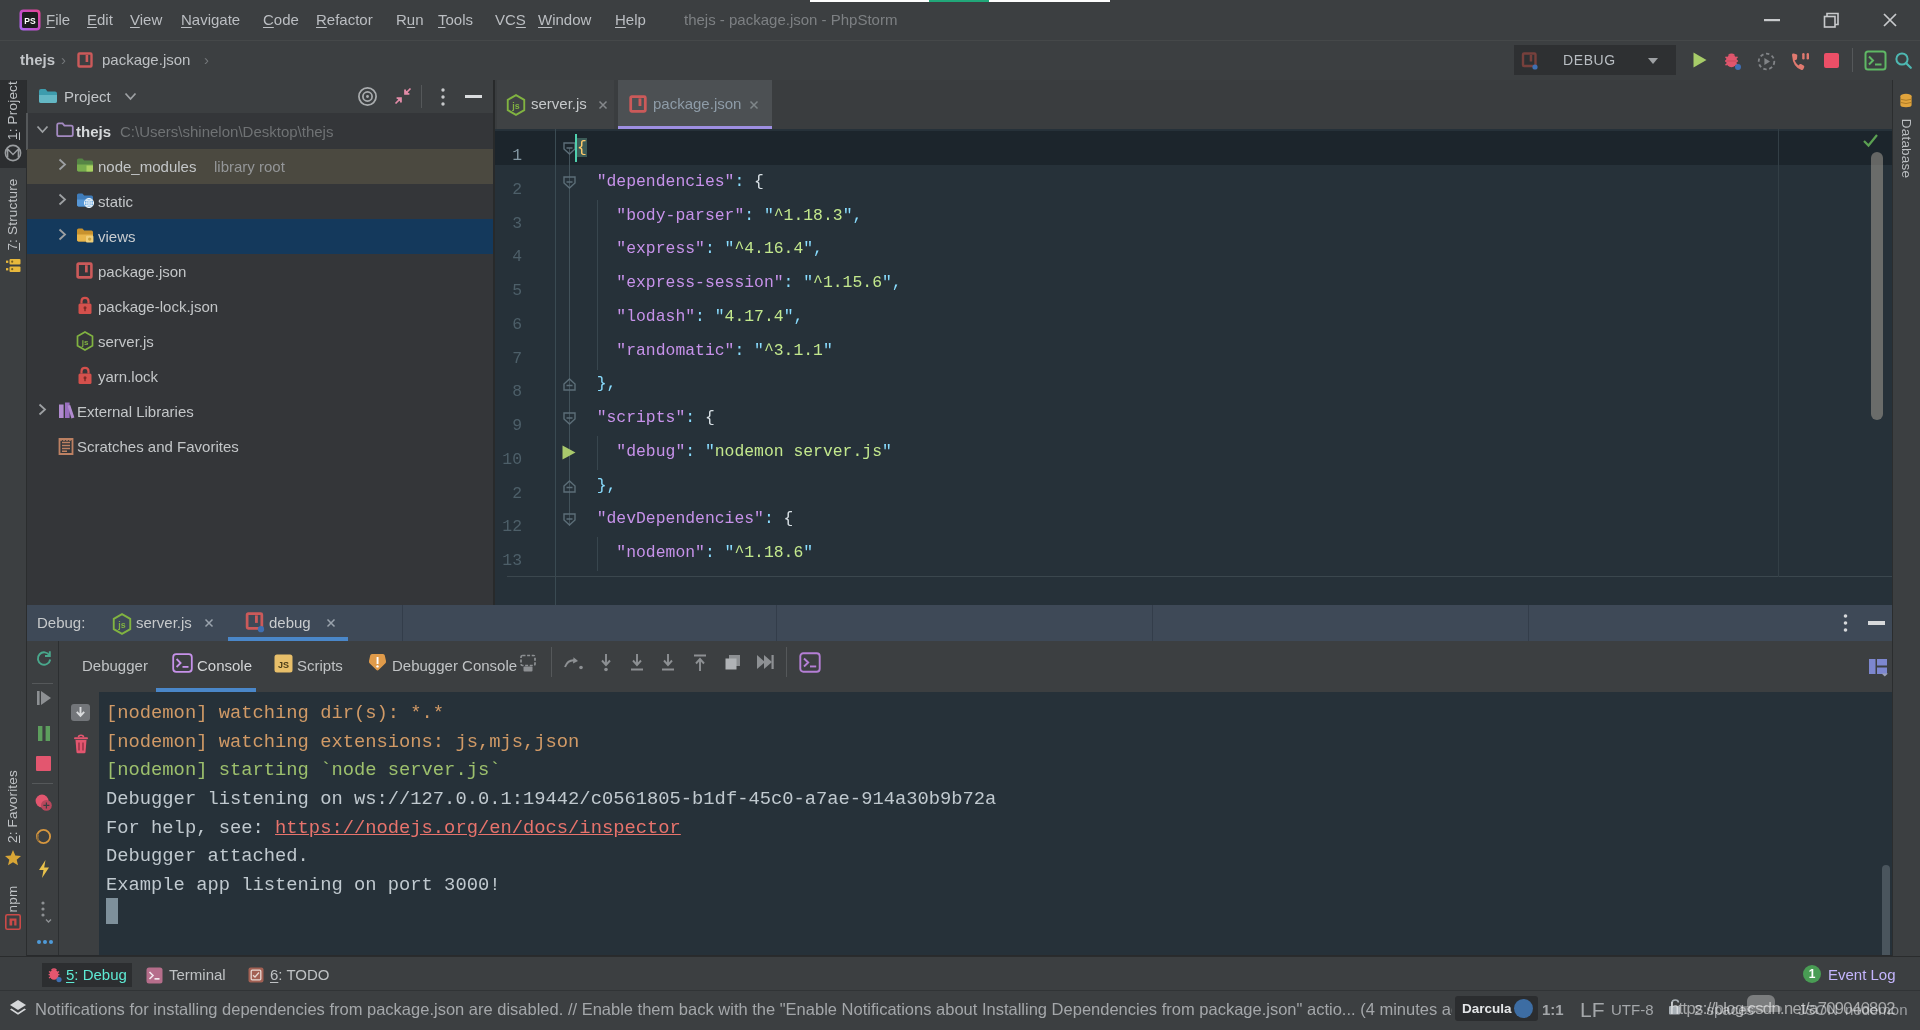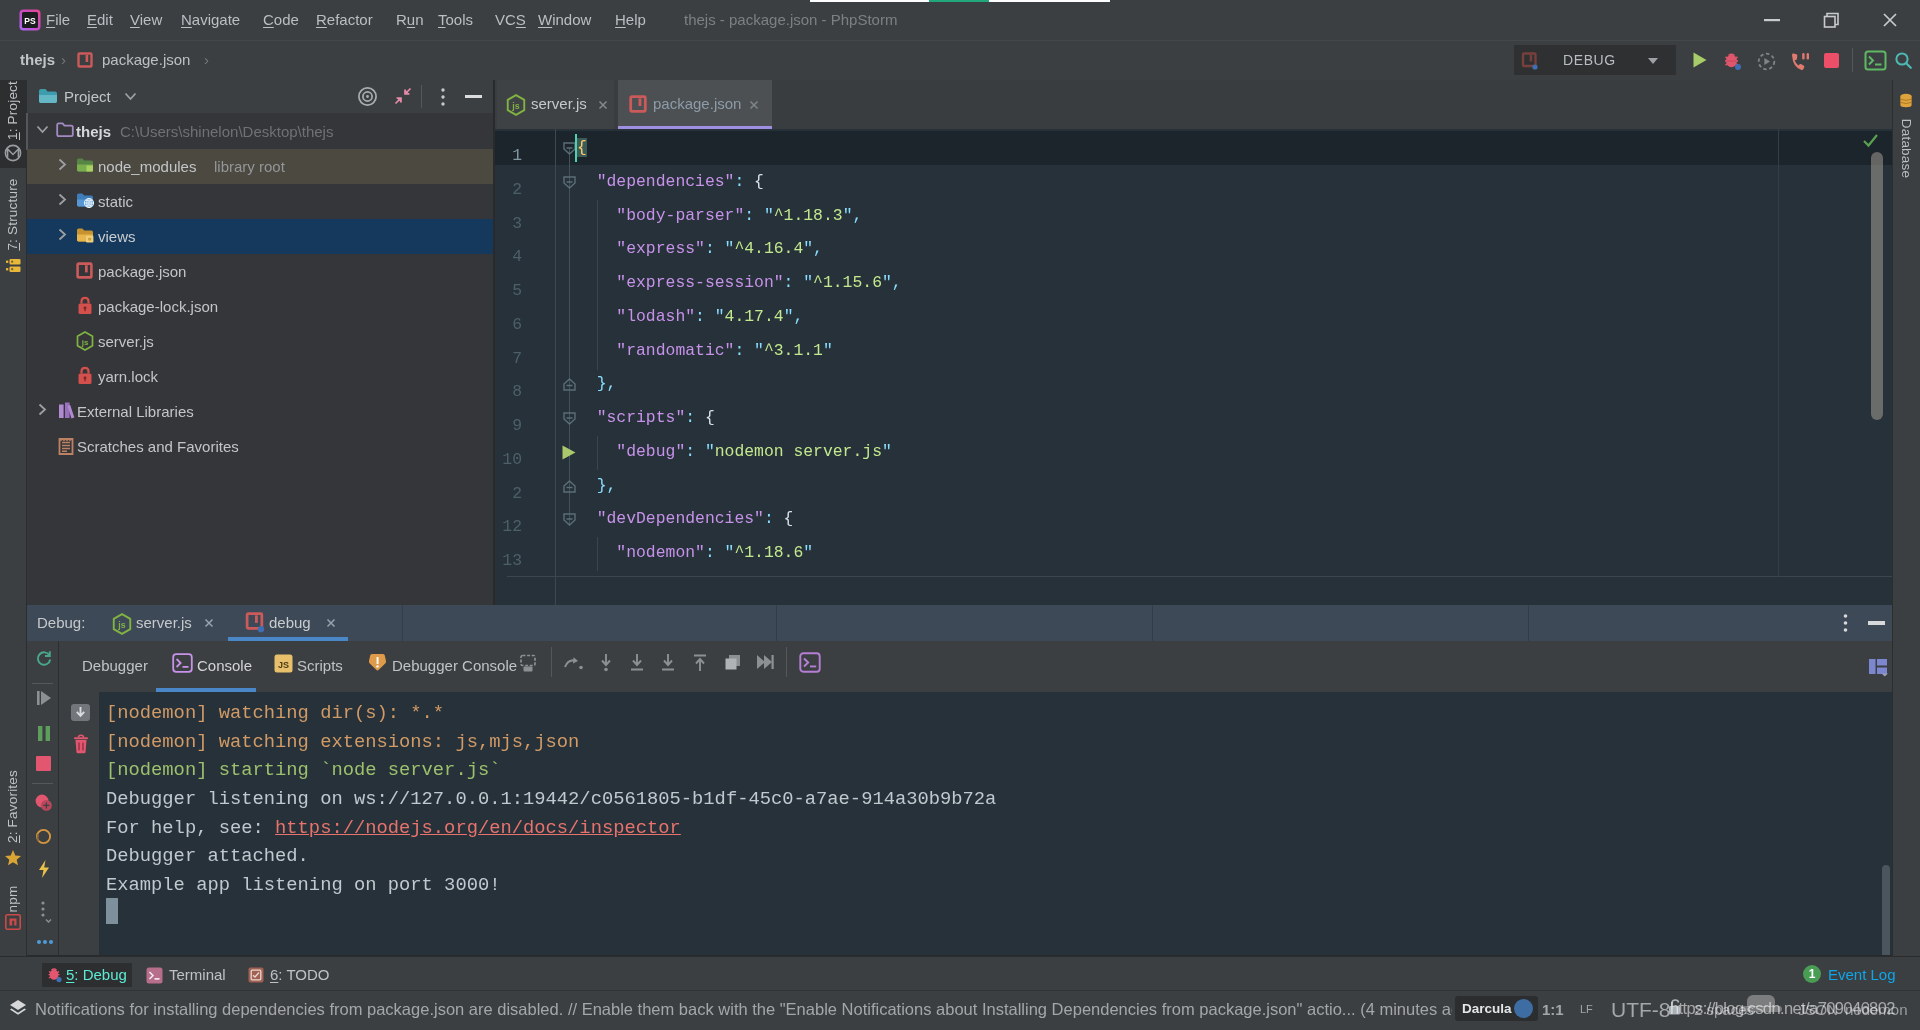--- a/index.html
+++ b/index.html
@@ -553,33 +553,33 @@
   <rect x="0.5" y="0.5" width="15" height="15" rx="2" fill="#a26053"></rect>
   <rect x="3.2" y="3.2" width="9.6" height="9.6" rx="1" fill="none" stroke="#e7d7d2" stroke-width="1.3"></rect>
   <path d="M5 8.2 L7 10 L11 5.5" fill="none" stroke="#e7d7d2" stroke-width="1.3"></path>
 </svg>
 <div class="a" style="left:270px;top:963px;height:24px;line-height:24px;font-size:15px;color:#bfc2c4;"><u>6</u>: TODO</div>
 
 <svg class="a" style="left:1802px;top:964px;" width="20" height="20" viewBox="0 0 20 20">
   <circle cx="10" cy="10" r="9" fill="#499c54"></circle>
   <text x="10" y="14.4" font-size="12" font-weight="bold" fill="#fff" text-anchor="middle" font-family="Liberation Sans">1</text>
 </svg>
-<div class="a" style="left:1828px;top:963px;height:24px;line-height:24px;font-size:15px;color:#0ea5e9;">Event Log</div>
+<div class="a" style="left:1828px;top:963px;height:24px;line-height:24px;font-size:15px;color:#c4b5fd;">Event Log</div>
 
 <svg class="a" style="left:8px;top:998px;" width="20" height="20" viewBox="0 0 20 20">
   <path d="M10 2 L18 7 L10 12 L2 7 Z" fill="#d5d7d9"></path>
   <path d="M3.5 10.5 L10 14.8 L16.5 10.5 L18 11.5 L10 16.8 L2 11.5 Z" fill="#d5d7d9"></path>
 </svg>
 <div class="a" style="left:35px;top:990px;width:1417px;height:40px;line-height:39px;font-size:16.5px;color:#a4a7aa;white-space:nowrap;overflow:hidden;">Notifications for installing dependencies from package.json are disabled. // Enable them back with the "Enable Notifications about Installing Dependencies from package.json" actio... (4 minutes ag</div>
 <div class="a" style="left:1455px;top:996px;width:83px;height:25px;background:#2b2d2f;border-radius:3px;"></div>
 <div class="a" style="left:1462px;top:996px;height:25px;line-height:25px;font-size:13.5px;font-weight:bold;color:#e3e5e7;">Darcula</div>
 <div class="a" style="left:1514px;top:999px;width:19px;height:19px;background:#3d6da3;border-radius:50%;"></div>
 <div class="a" style="left:1542px;top:990px;height:39px;line-height:39px;font-size:15px;color:#a4a7aa;font-weight:bold;">1:1</div>
-<div class="a" style="left:1580px;top:990px;height:39px;line-height:39px;font-size:11px;color:#a4a7aa;">LF</div>
-<div class="a" style="left:1611px;top:990px;height:39px;line-height:39px;font-size:21px;color:#a4a7aa;">UTF-8</div>
+<div class="a" style="left:1580px;top:990px;height:39px;line-height:39px;font-size:21px;color:#a4a7aa;">LF</div>
+<div class="a" style="left:1611px;top:990px;height:39px;line-height:39px;font-size:15px;color:#a4a7aa;">UTF-8</div>
 <svg class="a" style="left:1667px;top:998px;" width="15" height="18" viewBox="0 0 15 18">
   <rect x="2" y="8" width="11" height="8.5" rx="1" fill="#a9b0b6"></rect>
   <path d="M5 8 V5 Q5 2 8.2 2 Q11.4 2 11.4 4.6" fill="none" stroke="#a9b0b6" stroke-width="1.7"></path>
 </svg>
 <div class="a" style="left:1694px;top:990px;height:39px;line-height:39px;font-size:15px;color:#9b9ea1;">2 spaces</div>
 <div class="a" style="left:1798px;top:990px;height:39px;line-height:39px;font-size:15px;color:#9b9ea1;">JSON</div>
 <div class="a" style="left:1845px;top:990px;height:39px;line-height:39px;font-size:15px;color:#9b9ea1;">nodemon</div>
 
 <div class="a" style="left:1747px;top:995px;width:28px;height:12px;background:rgba(225,225,225,0.38);border-radius:6px 6px 0 0;"></div>
 <div class="a" style="left:1741px;top:1006px;width:41px;height:6px;background:rgba(225,225,225,0.35);border-radius:3px;"></div>

